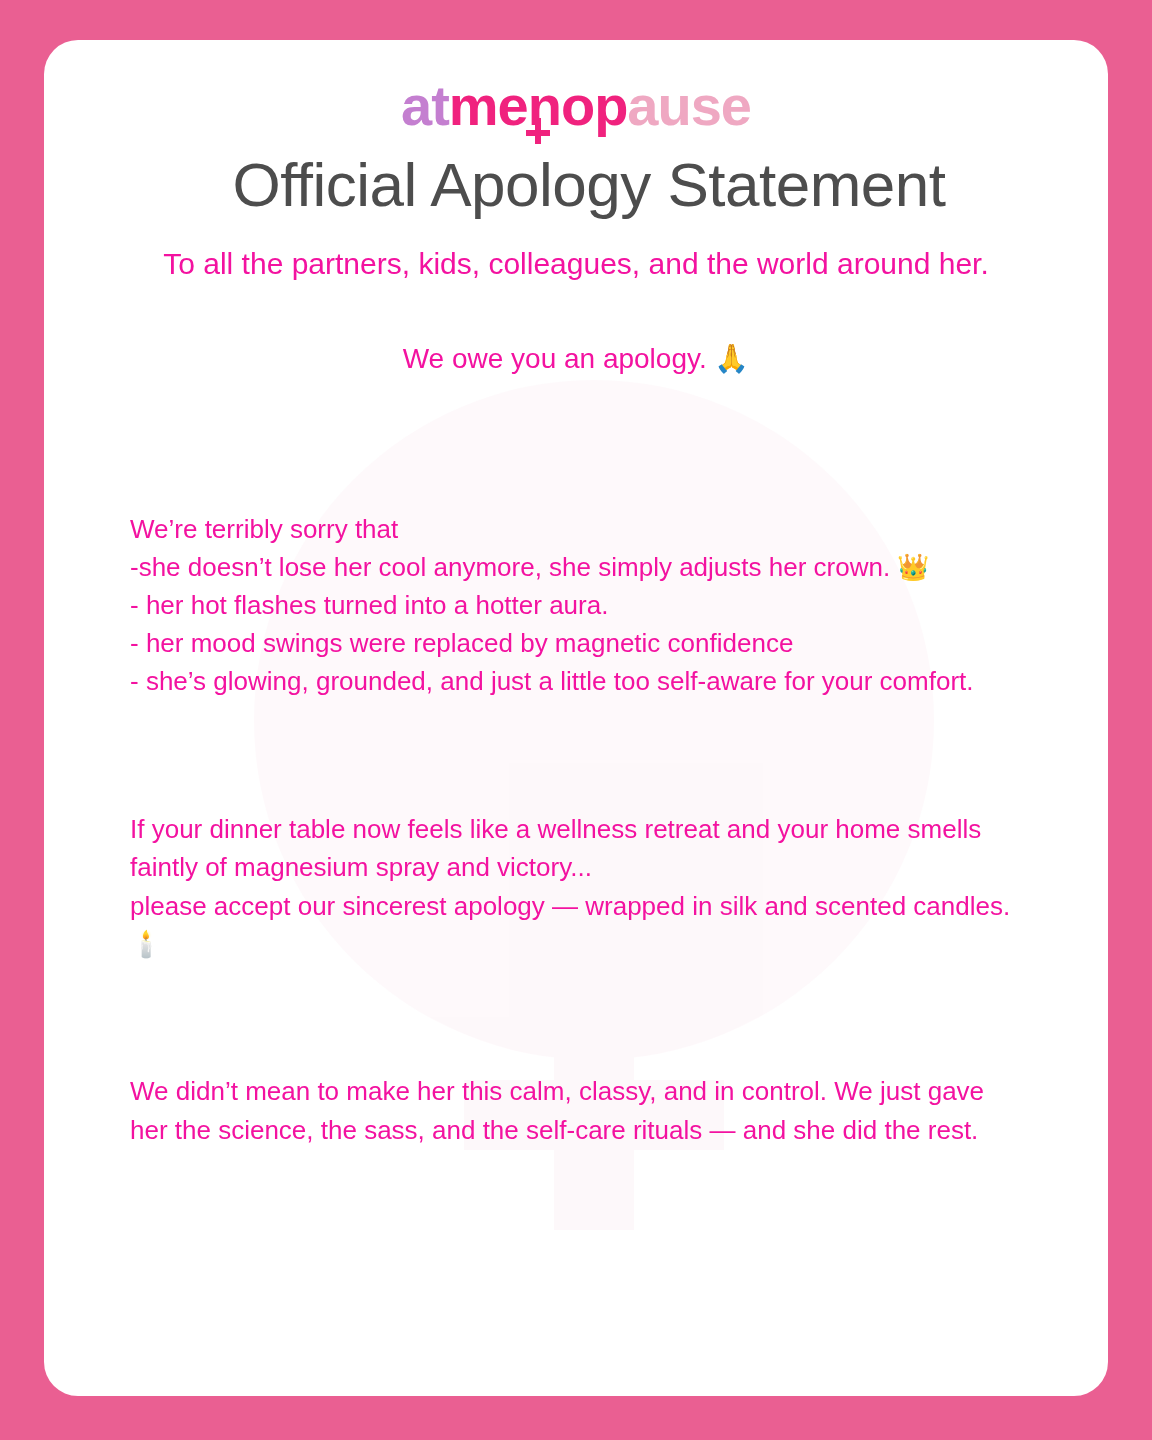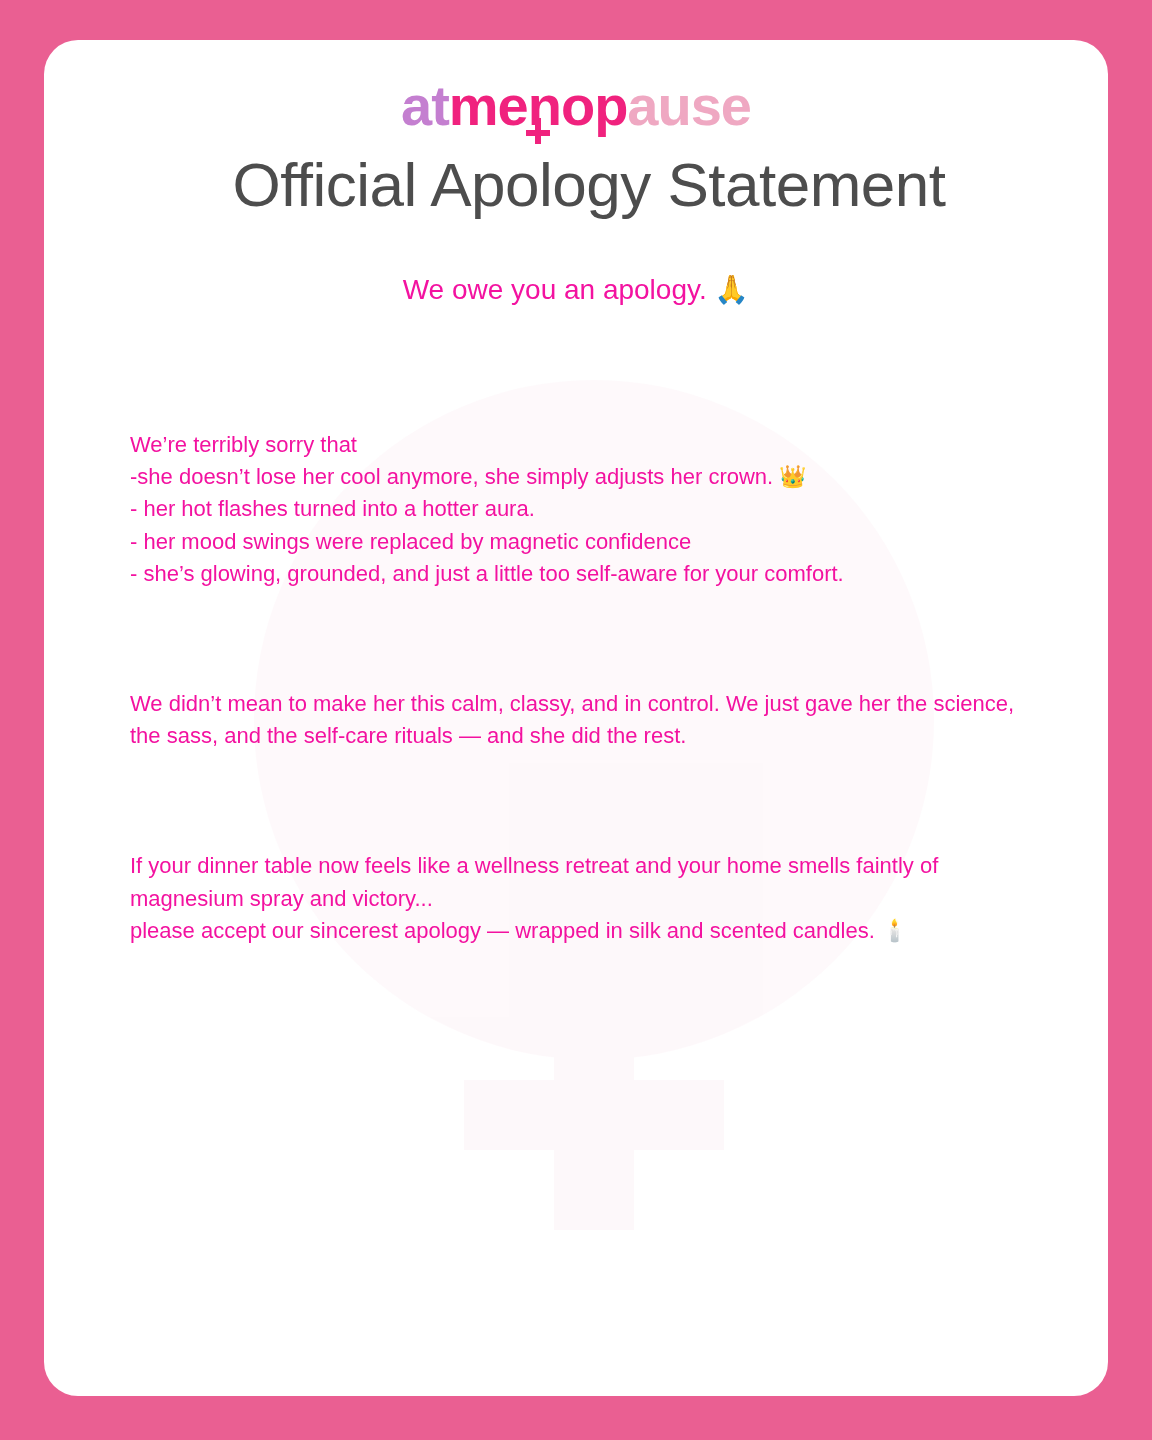--- a/index.html
+++ b/index.html
@@ -127,21 +127,21 @@
 
   .owe {
     text-align: center;
     color: #f312a0;
     font-size: 28px;
     margin-top: 56px;
   }
 
   .body-text {
     color: #f312a0;
-    font-size: 22px;
+    font-size: 26px;
     line-height: 1.47;
     margin: 58px 86px 0 86px;
     white-space: pre-wrap;
   }
   .para { margin: 0 0 33px 0; }
   .para:last-child { margin-bottom: 0; }
 </style>
 </head>
 <body>
 
@@ -157,29 +157,30 @@
 
     <div class="brand">
       <span class="b1">at</span><span class="glyph-wrap"><span class="b2">menop</span><span class="venus">
             <span class="v-stem"></span>
             <span class="v-bar"></span>
           </span></span><span class="b3">ause</span>
     </div>
 
     <h1 class="title">Official Apology Statement</h1>
 
+    <div class="subtitle">To all the partners, kids, colleagues, and the world around her.</div>
 
     <div class="owe">We owe you an apology. 🙏</div>
 
     <div class="body-text">
       <div class="para">We’re terribly sorry that
 -she doesn’t lose her cool anymore, she simply adjusts her crown. 👑
 - her hot flashes turned into a hotter aura.
 - her mood swings were replaced by magnetic confidence
 - she’s glowing, grounded, and just a little too self-aware for your comfort.</div>
-      <div class="para">We didn’t mean to make her this calm, classy, and in control. We just gave her the science, the sass, and the self-care rituals — and she did the rest.</div>
       <div class="para">If your dinner table now feels like a wellness retreat and your home smells faintly of magnesium spray and victory...
 please accept our sincerest apology — wrapped in silk and scented candles. 🕯️</div>
+      <div class="para">We didn’t mean to make her this calm, classy, and in control. We just gave her the science, the sass, and the self-care rituals — and she did the rest.</div>
       
     </div>
 
   </div>
 </div>
 
 </body></html>

